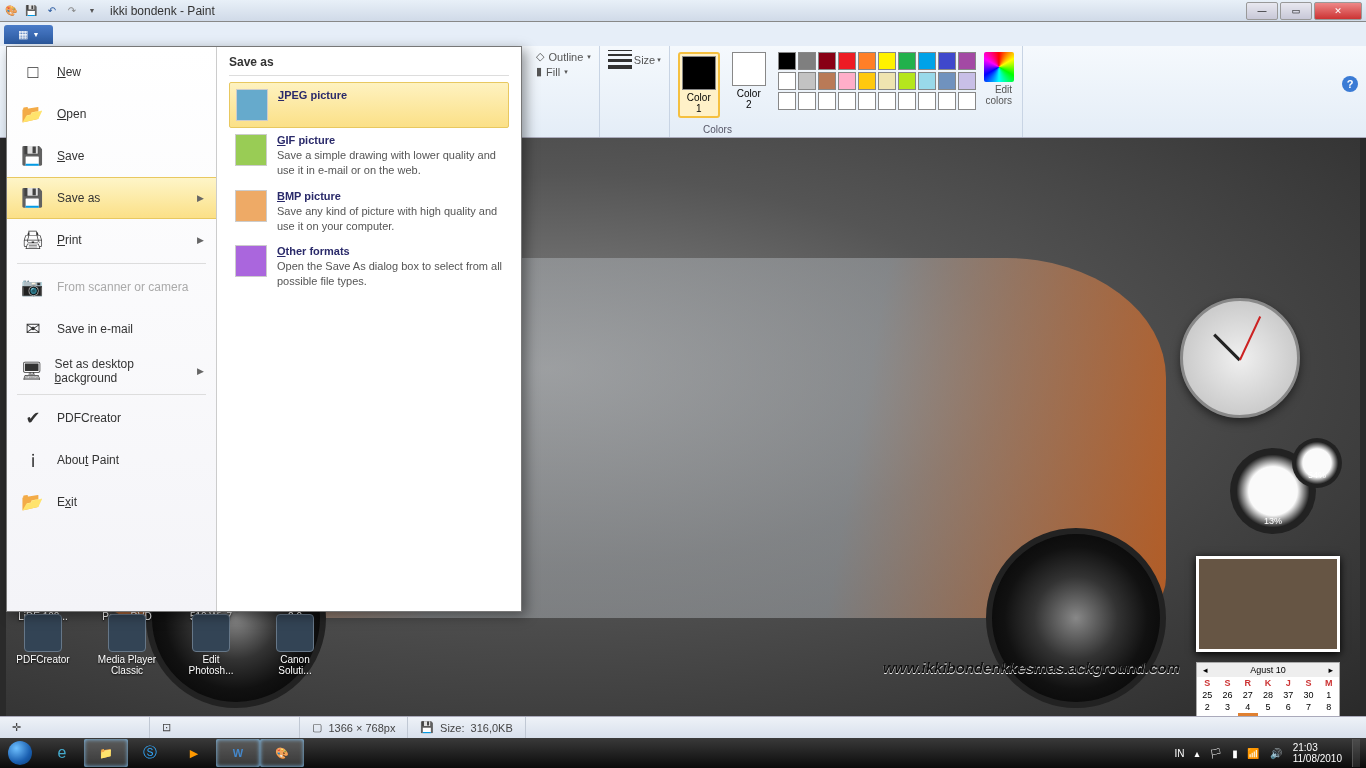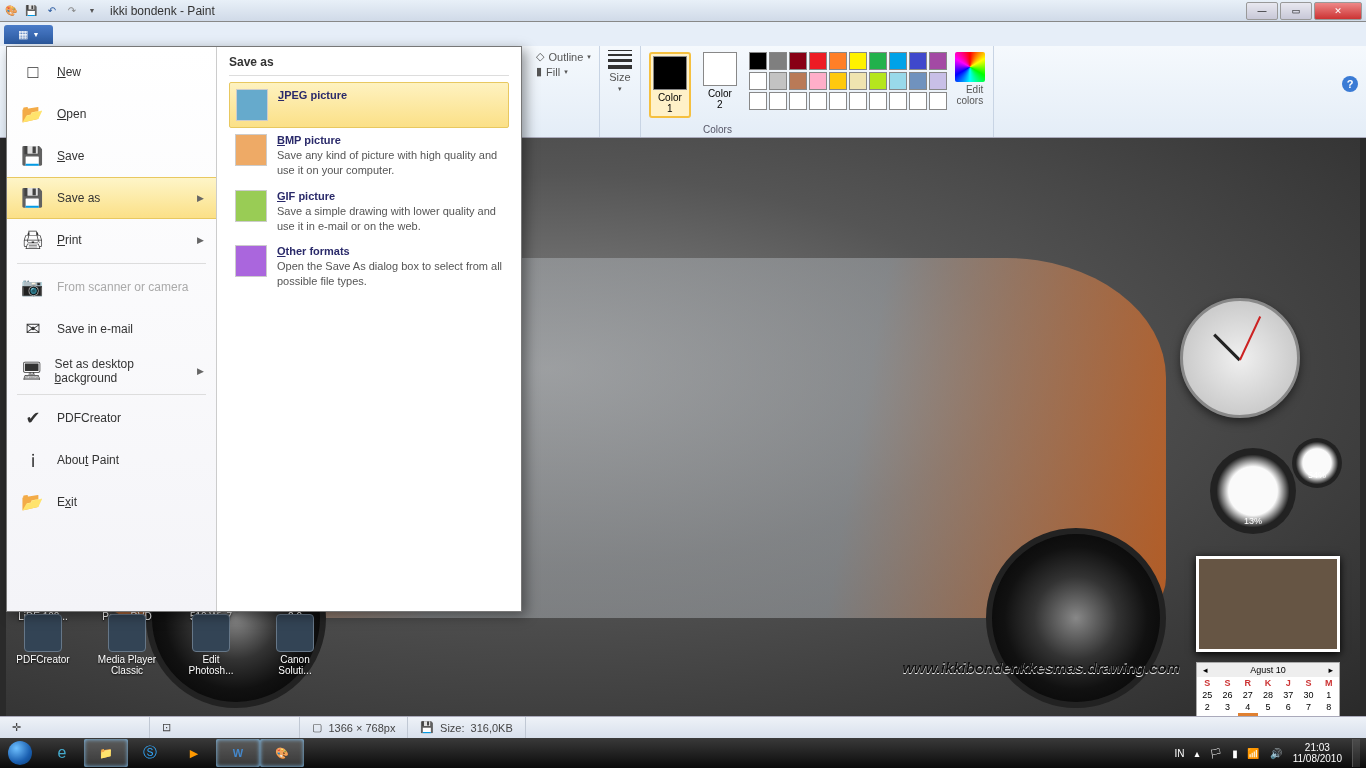--- a/index.html
+++ b/index.html
@@ -17,21 +17,21 @@
 
 .file-tab { height: 24px; background: #e6eef8; display:flex; align-items:center; padding-left:4px;}
 .file-btn { background: linear-gradient(#4a7bc8,#2c5aa0); color: #fff; padding: 3px 14px; font-size:11px; border-radius: 3px 3px 0 0; display:flex; align-items:center; gap:4px;}
 
 
 .ribbon { height: 92px; background: linear-gradient(#f5f9fd,#e4edf7); border-bottom: 1px solid #aab; display: flex; position: relative; }
 .ribbon-group { border-right: 1px solid #c8d4e4; padding: 4px 8px 2px; display:flex; flex-direction:column; align-items:center; justify-content:space-between;}
 .ribbon-group-label { font-size: 10px; color: #556; text-align:center; }
 .ribbon-shapes-opts { display:flex; flex-direction:column; gap:2px; font-size:11px; color:#555;}
 .ribbon-shapes-opts span{ display:flex; align-items:center; gap:4px;}
-.size-btn { display:flex; flex-direction:column; align-items:center; gap:2px; font-size:11px; color:#555;}
+.size-btn { display:flex; flex-direction:row; align-items:center; gap:2px; font-size:11px; color:#555;}
 .size-lines { width:24px; display:flex; flex-direction:column; gap:3px;}
 .size-lines div{ height:1px; background:#333; }
 .size-lines div:nth-child(2){height:2px;}
 .size-lines div:nth-child(3){height:3px;}
 .size-lines div:nth-child(4){height:4px;}
 .color-big { width:42px; display:flex; flex-direction:column; align-items:center; gap:2px;}
 .color-swatch-big{ width:34px; height:34px; border:1px solid #888;}
 .color-selected{ border:2px solid #f5c040; background:#fff1c8; padding:2px; border-radius:3px;}
 .palette { display:grid; grid-template-columns: repeat(10, 18px); grid-auto-rows:18px; gap:2px;}
 .palette div{ border:1px solid #888;}
@@ -74,32 +74,32 @@
 .zoom-thumb{ position:absolute; left:50%; top:-4px; width:8px; height:12px; background:#e8e8e8; border:1px solid #888; border-radius:2px; transform:translateX(-50%);}
 .zoom-btn{ width:16px;height:16px;border:1px solid #888;border-radius:50%; display:flex;align-items:center;justify-content:center;font-size:11px;background:#fff;}
 
 
 .taskbar{ position:absolute; left:0; right:0; bottom:0; height:30px; background:linear-gradient(#3a3a3a,#0a0a0a); display:flex; align-items:center;}
 .start-orb{ width:40px;height:28px; display:flex;align-items:center;justify-content:center;}
 .start-orb .orb{ width:24px;height:24px;border-radius:50%; background:radial-gradient(circle at 35% 30%,#6ec0ff,#1a5fb0 60%,#083a70);}
 .tb-btn{ width:44px; height:28px; display:flex;align-items:center;justify-content:center; border-radius:2px;}
 .tb-btn.active{ background:rgba(255,255,255,0.18); box-shadow:inset 0 0 4px #8cf;}
 .tray{ margin-left:auto; display:flex; align-items:center; gap:10px; color:#fff; font-size:10px; padding-right:6px;}
-.tray .clock{ text-align:center; line-height:1.1;}
+.tray .clock{ line-height:1.1;}
 
 
 .desk-icons{ position:absolute; left:12px; top:574px; display:flex; gap:22px; z-index:0;}
 .di{ width:62px; display:flex; flex-direction:column; align-items:center; color:#fff; font-size:10px; text-align:center; text-shadow:0 1px 2px #000; gap:2px;}
 .di .ic{ width:38px;height:38px; background:#345; border:1px solid #678; border-radius:4px;}
 
 
 .gadget-clock{ position:absolute; right:60px; top:160px; width:120px;height:120px;border-radius:50%; background:radial-gradient(circle,#f0f0f0,#bcbcbc); border:3px solid #888; box-shadow:0 4px 10px rgba(0,0,0,0.5);}
 .gadget-clock::after{ content:""; position:absolute; left:50%; top:10%; width:2px; height:42%; background:#c22; transform-origin:bottom center; transform:translateX(-50%) rotate(25deg);}
 .gadget-clock::before{ content:""; position:absolute; left:50%; top:20%; width:3px; height:32%; background:#222; transform-origin:bottom center; transform:translateX(-50%) rotate(-45deg);}
-.gadget-meter{ position:absolute; right:64px; top:310px; width:86px;height:86px;border-radius:50%;background:radial-gradient(circle,#fafafa 40%,#222 60%); display:flex;align-items:flex-end;justify-content:center;color:#fff;font-size:9px;padding-bottom:8px;}
+.gadget-meter{ position:absolute; right:44px; top:310px; width:86px;height:86px;border-radius:50%;background:radial-gradient(circle,#fafafa 40%,#222 60%); display:flex;align-items:flex-end;justify-content:center;color:#fff;font-size:9px;padding-bottom:8px;}
 .gadget-thumb{ position:absolute; right:20px; top:418px; width:144px;height:96px;background:#654; border:3px solid #fff; box-shadow:0 2px 8px #000;}
 .gadget-cal{ position:absolute; right:20px; top:524px; width:144px; background:#fff; border:1px solid #aaa; font-size:9px;}
 .cal-hdr{ display:flex; justify-content:space-between; padding:2px 6px; background:#eee;}
 .cal-grid{ display:grid; grid-template-columns:repeat(7,1fr); text-align:center;}
 .cal-grid div{ padding:1px 0;}
 .cal-dh{ color:#c33; font-weight:bold;}
 .cal-today{ background:#e08030; color:#fff;}
 .help-icon{ position:absolute; right:8px; top:30px; width:16px;height:16px;border-radius:50%;background:#3a7bd5;color:#fff;display:flex;align-items:center;justify-content:center;font-size:11px;font-weight:bold;}
 u{ text-decoration:underline;}
 </style>
@@ -212,21 +212,21 @@
     <div class="ribbon-group-label" style="position:absolute;bottom:2px;left:50%;transform:translateX(20px)">Colors</div>
   </div>
   <div class="help-icon">?</div>
 </div>
 
 <div class="canvas-area">
   <div class="canvas-img">
     <div class="car-body"></div>
     <div class="wheel left"></div>
     <div class="wheel right"></div>
-    <div class="watermark">www.ikkibondenkkesmas.drawing.com</div>
+    <div class="watermark">www.ikkibondenkkesmas.ackground.com</div>
   </div>
 
   <div class="gadget-clock"></div>
   <div class="gadget-meter">
       <span>13%</span>
     </div>
   <div class="gadget-meter" style="right:18px;top:300px;width:50px;height:50px">
       <span>54%</span>
     </div>
   <div class="gadget-thumb"></div>
@@ -362,31 +362,31 @@
   <div class="fm-right">
     <div class="fm-right-title">Save as</div>
     <div id="fmt-list">
         <div class="fmt-item sel">
           <div class="fmt-icon" style="background:#6ac"></div>
           <div class="fmt-body">
             <div class="fmt-title"><u>J</u>PEG picture</div>
           </div>
         </div>
         <div class="fmt-item">
+          <div class="fmt-icon" style="background:#9c5"></div>
+          <div class="fmt-body">
+            <div class="fmt-title"><u>G</u>IF picture</div>
+            <div class="fmt-desc">Save a simple drawing with lower quality and use it in e-mail or on the web.</div>
+          </div>
+        </div>
+        <div class="fmt-item">
           <div class="fmt-icon" style="background:#ea6"></div>
           <div class="fmt-body">
             <div class="fmt-title"><u>B</u>MP picture</div>
             <div class="fmt-desc">Save any kind of picture with high quality and use it on your computer.</div>
-          </div>
-        </div>
-        <div class="fmt-item">
-          <div class="fmt-icon" style="background:#9c5"></div>
-          <div class="fmt-body">
-            <div class="fmt-title"><u>G</u>IF picture</div>
-            <div class="fmt-desc">Save a simple drawing with lower quality and use it in e-mail or on the web.</div>
           </div>
         </div>
         <div class="fmt-item">
           <div class="fmt-icon" style="background:#a6d"></div>
           <div class="fmt-body">
             <div class="fmt-title"><u>O</u>ther formats</div>
             <div class="fmt-desc">Open the Save As dialog box to select from all possible file types.</div>
           </div>
         </div>
       </div>

